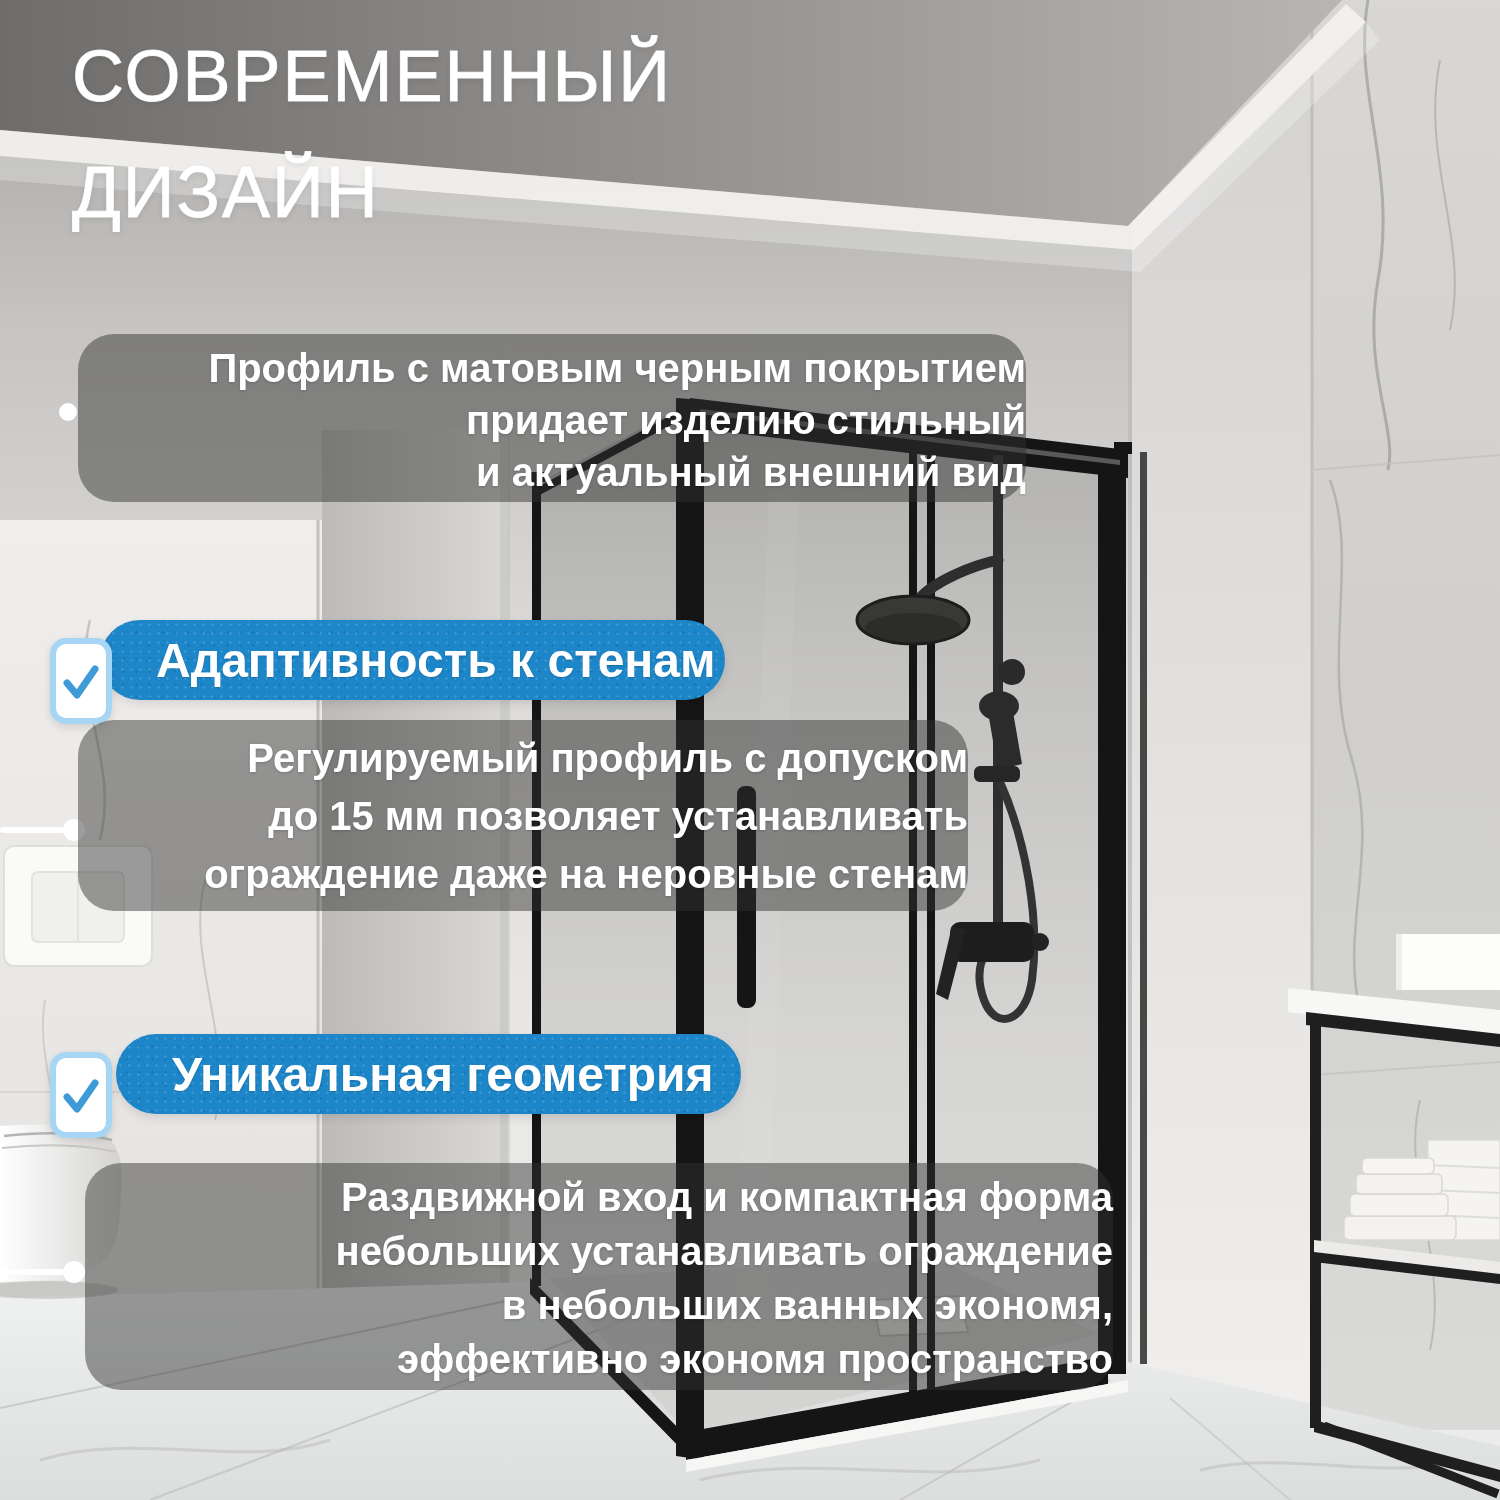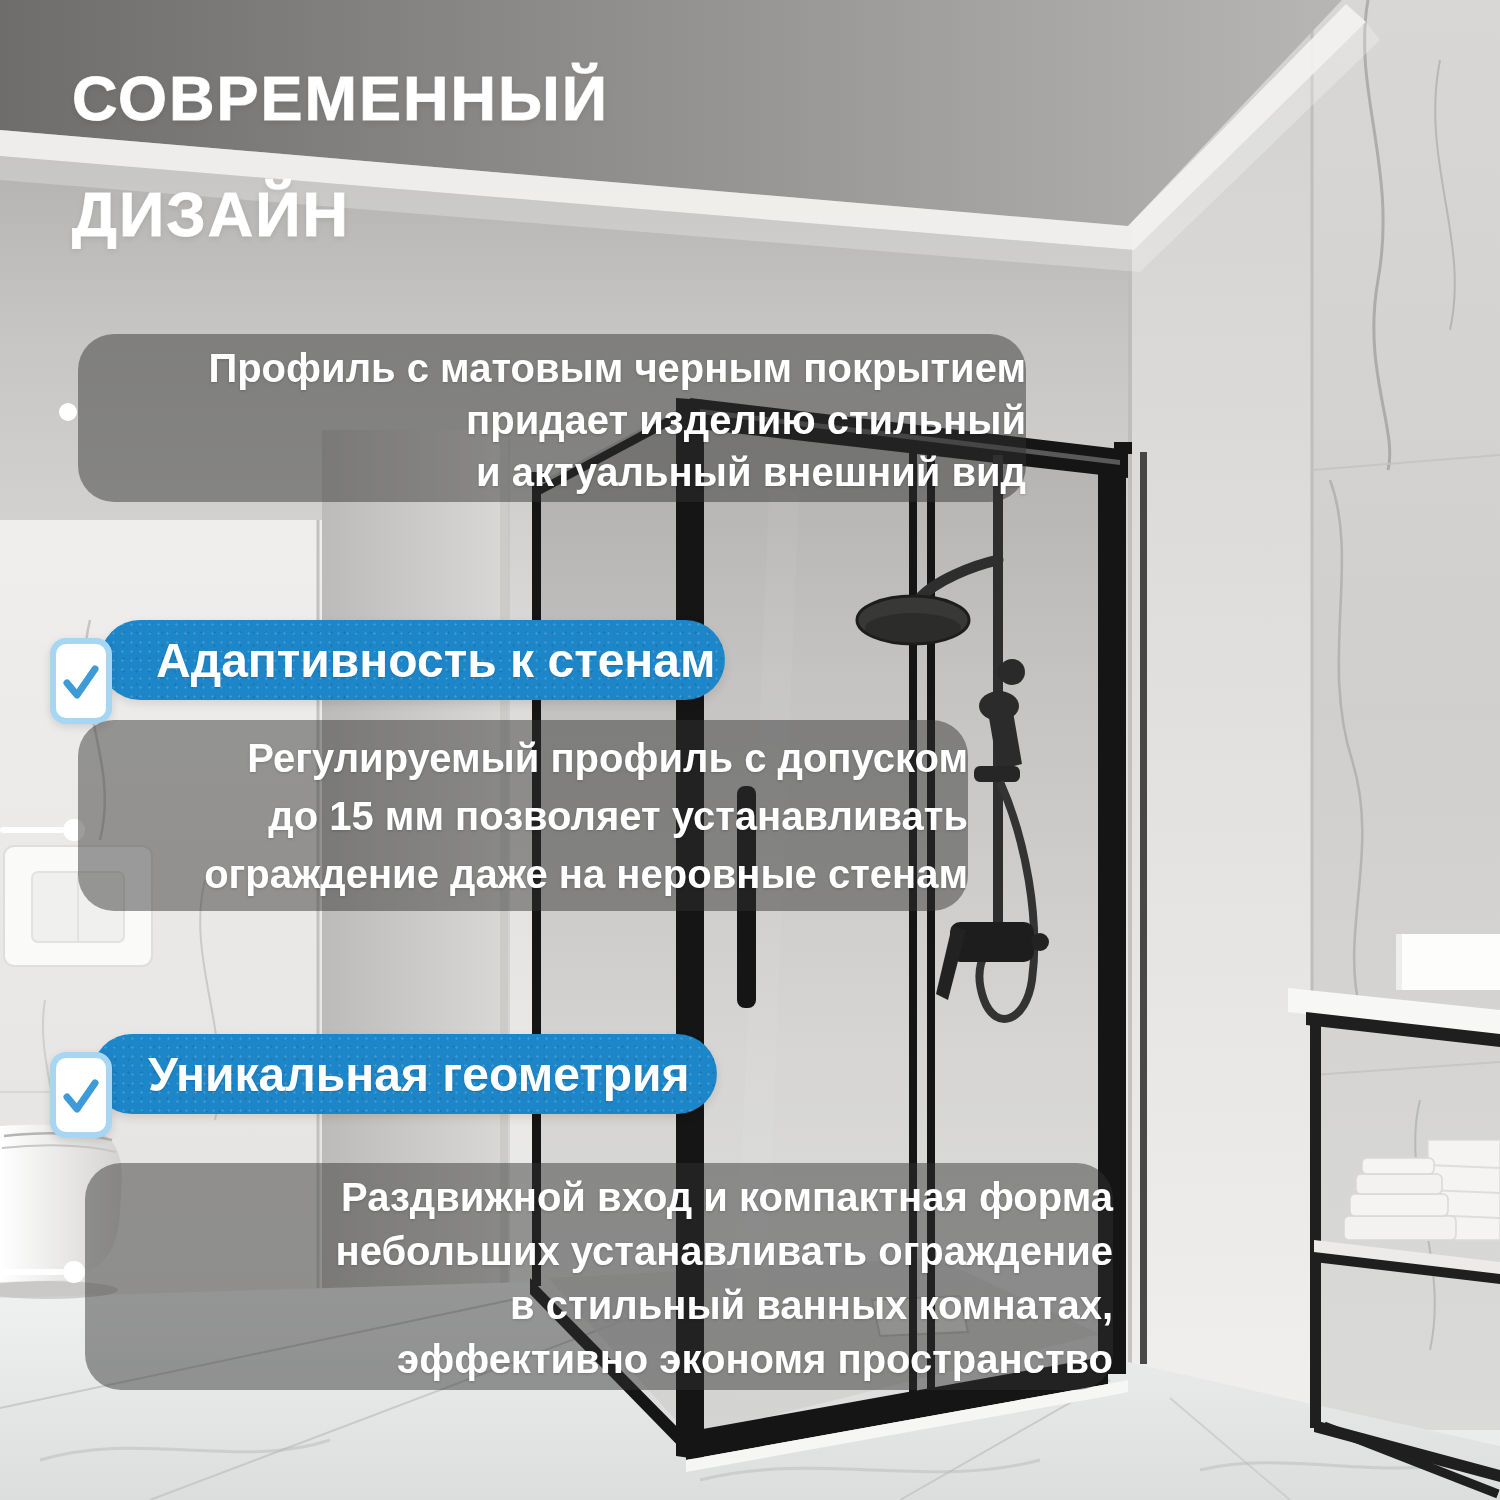--- a/index.html
+++ b/index.html
@@ -1,22 +1,22 @@
 <!DOCTYPE html>
 <html style="--badge-blue: #1d86c8; --checkbox-border: #a6d6f4; --checkmark: #3e9bd8; --overlay: rgba(50,50,50,0.48); --text: #ffffff;"><head>
 <meta charset="utf-8">
 <style>
   html,body{margin:0;padding:0;background:#ffffff;}
   .stage{position:relative;width:1500px;height:1500px;overflow:hidden;
          font-family:"Liberation Sans",sans-serif;}
   .stage svg.scene{position:absolute;left:0;top:0;}
 
   
-  .title{position:absolute;left:72px;top:40px;margin:0;
-         font-size:63px;line-height:116px;font-weight:700;
+  .title{position:absolute;left:72px;top:18px;margin:0;
+         font-size:72px;line-height:116px;font-weight:400;
          letter-spacing:2px;color:var(--text,#fff);
          -webkit-text-stroke:1px rgba(255,255,255,.85);
          text-shadow:0 2px 6px rgba(0,0,0,.10);}
   .title span{display:block;}
 
   
   .overlay-panel{position:absolute;border-radius:36px;
                  background:var(--overlay,rgba(50,50,50,.48));
                  color:var(--text,#fff);font-weight:700;font-size:40px;
                  text-shadow:0 1px 3px rgba(0,0,0,.18);text-align:right;}
@@ -28,21 +28,21 @@
   
   .badge{position:absolute;width:625px;height:80px;border-radius:40px;
          background-color:var(--badge-blue,#1d86c8);
          background-image:radial-gradient(rgba(255,255,255,.14) 1.2px,transparent 1.4px),
                           radial-gradient(rgba(0,0,0,.10) 1px,transparent 1.2px);
          background-size:9px 9px,13px 13px;background-position:0 0,4px 6px;
          display:flex;align-items:center;box-shadow:0 4px 10px rgba(0,0,0,.10);}
   .badge .badge-label{margin-left:56px;color:var(--text,#fff);font-weight:700;
          font-size:48px;white-space:nowrap;text-shadow:0 1px 2px rgba(0,0,0,.18);}
   .b1{left:100px;top:620px;}
-  .b2{left:92px;top:1034px;}
+  .b2{left:116px;top:1034px;}
 
   
   .checkbox{position:absolute;width:62px;height:86px;border-radius:16px;
             background:#fff;border:6px solid var(--checkbox-border,#a6d6f4);
             box-sizing:border-box;display:flex;align-items:center;justify-content:center;
             box-shadow:0 3px 8px rgba(0,0,0,.12);}
   .cb1{left:50px;top:638px;}
   .cb2{left:50px;top:1052px;}
 
   
@@ -260,17 +260,17 @@
     <svg width="40" height="44" viewBox="0 0 40 44">
       <polyline points="6,24 16,36 34,10" fill="none" stroke="var(--checkmark,#3e9bd8)" stroke-width="7" stroke-linecap="round" stroke-linejoin="round"></polyline>
     </svg>
   </div>
 
   <span class="conn-line cl3"></span>
   <span class="conn-dot cd3"></span>
   <div class="overlay-panel p3">
     <span class="line">Раздвижной вход и компактная форма</span>
     <span class="line">небольших устанавливать ограждение</span>
-    <span class="line">в стильный ванных комнатах,</span>
+    <span class="line">в небольших ванных экономя,</span>
     <span class="line">эффективно экономя пространство</span>
   </div>
 
 </div>
 
 </body></html>

